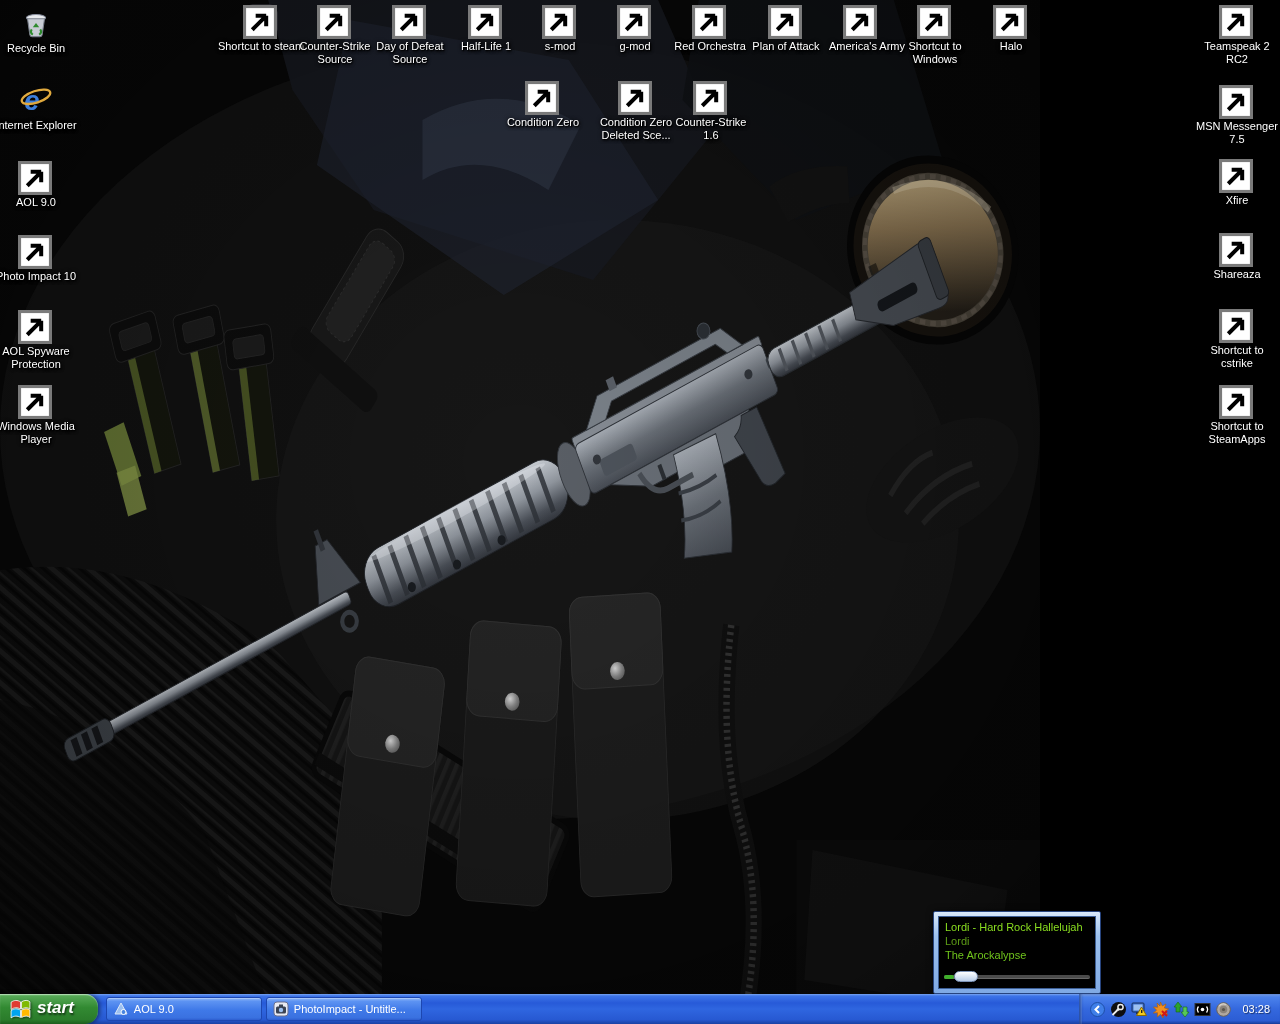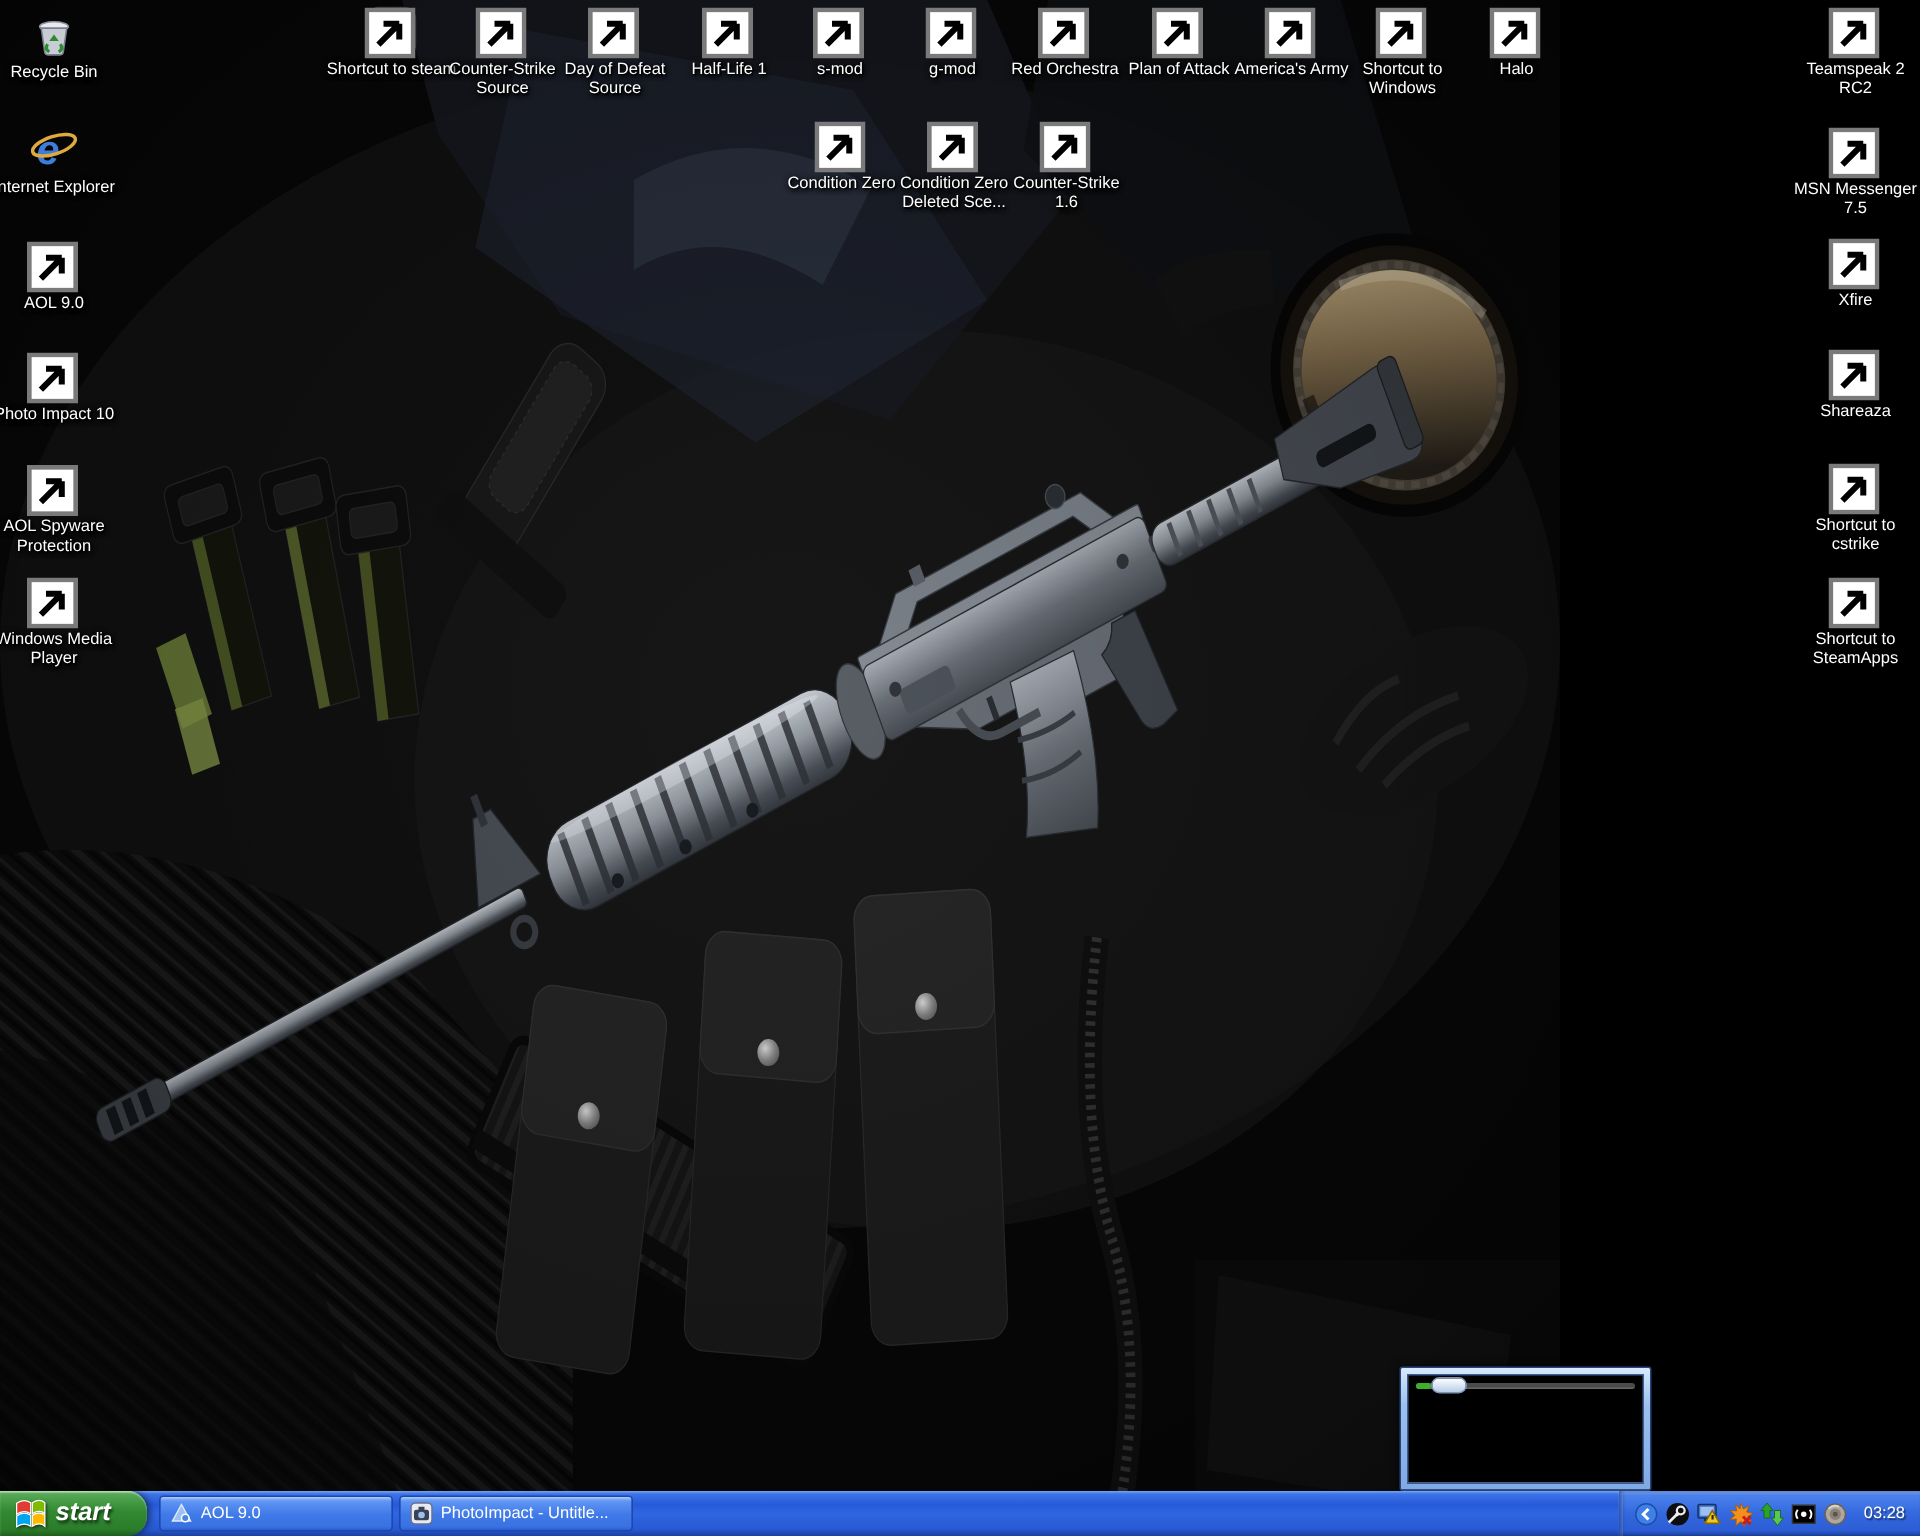--- a/index.html
+++ b/index.html
@@ -427,21 +427,21 @@
             <ellipse cx="14" cy="17" rx="7" ry="5.5" fill="#7a3fae" opacity=".85" transform="rotate(-14 14 17)"></ellipse>
             <text x="24" y="9" font-size="8" fill="#f0a02a" font-weight="bold">1</text>
           </svg>
           <svg class="sc-arrow" viewBox="0 0 11 11">
             <rect x=".5" y=".5" width="10" height="10" fill="#fff" stroke="#7a7a7a"></rect>
             <path d="M3 8L7.5 3.5M7.5 3.5v3.4M7.5 3.5H4.1" stroke="#000" stroke-width="1.3" fill="none"></path>
           </svg>
         </div>
         <div class="di-label">Plan of Attack</div>
       </div>
-      <div class="di" style="left: 817px; top: 4px;">
+      <div class="di" style="left: 817px; top: 4px; text-align: right;">
         <div class="di-img">
           <svg viewBox="0 0 32 32">
             <rect x="3" y="4" width="13" height="12" fill="#1d2f6e"></rect>
             <rect x="16" y="4" width="13" height="12" fill="#b01f2e"></rect>
             <rect x="3" y="16" width="13" height="12" fill="#b01f2e"></rect>
             <rect x="16" y="16" width="13" height="12" fill="#1d2f6e"></rect>
             <path d="M16 9l2.2 4.8 5.3.4-4 3.4 1.3 5.2-4.8-2.9-4.8 2.9 1.3-5.2-4-3.4 5.3-.4z" fill="#fff"></path>
             <rect x="3" y="4" width="26" height="24" fill="none" stroke="#111"></rect>
           </svg>
           <svg class="sc-arrow" viewBox="0 0 11 11">
@@ -489,21 +489,21 @@
             <text x="8" y="22" font-size="13" font-weight="bold" fill="#3a3f8f">TS</text>
             <circle cx="22" cy="24" r="4" fill="#7aa0d8" opacity=".85"></circle>
           </svg>
           <svg class="sc-arrow" viewBox="0 0 11 11">
             <rect x=".5" y=".5" width="10" height="10" fill="#fff" stroke="#7a7a7a"></rect>
             <path d="M3 8L7.5 3.5M7.5 3.5v3.4M7.5 3.5H4.1" stroke="#000" stroke-width="1.3" fill="none"></path>
           </svg>
         </div>
         <div class="di-label">Teamspeak 2 RC2</div>
       </div>
-      <div class="di" style="left: 517px; top: 80px;">
+      <div class="di" style="left: 499px; top: 80px;">
         <div class="di-img">
           <svg viewBox="0 0 32 32">
             <rect x="3" y="2" width="26" height="28" rx="5" fill="#e8d23a" stroke="#a08a10"></rect>
             <path d="M16 2h13v23a5 5 0 0 1-5 5H16z" fill="#c0a818" opacity=".55"></path>
             <path d="M20.5 3.5l3.5 1.5-.8 3.2-2.7.6 1.8 3.7-.9 4.5-3.1 6.8-2.6-.9 2.4-6.4-.9-3.4-4.6 2.5-1.6-1.9 5.4-4.2.9-3.6z" fill="#2a2f1a"></path>
           </svg>
           <svg class="sc-arrow" viewBox="0 0 11 11">
             <rect x=".5" y=".5" width="10" height="10" fill="#fff" stroke="#7a7a7a"></rect>
             <path d="M3 8L7.5 3.5M7.5 3.5v3.4M7.5 3.5H4.1" stroke="#000" stroke-width="1.3" fill="none"></path>
           </svg>
@@ -608,20 +608,25 @@
             <rect x=".5" y=".5" width="10" height="10" fill="#fff" stroke="#7a7a7a"></rect>
             <path d="M3 8L7.5 3.5M7.5 3.5v3.4M7.5 3.5H4.1" stroke="#000" stroke-width="1.3" fill="none"></path>
           </svg>
         </div>
         <div class="di-label">Shortcut to SteamApps</div>
       </div>
     </div>
 
   <div id="player">
     <div id="player-inner">
+      <div id="player-text">
+        <div class="pl1">Lordi - Hard Rock Hallelujah</div>
+        <div class="pl2">Lordi</div>
+        <div class="pl3">The Arockalypse</div>
+      </div>
       <div id="seek">
         <div id="seek-track"></div>
         <div id="seek-fill" style="width: 10px;"></div>
         <div id="seek-thumb" style="left: calc(15% - 12px);"></div>
       </div>
     </div>
   </div>
 
   <div id="taskbar">
     <div id="start-btn">

